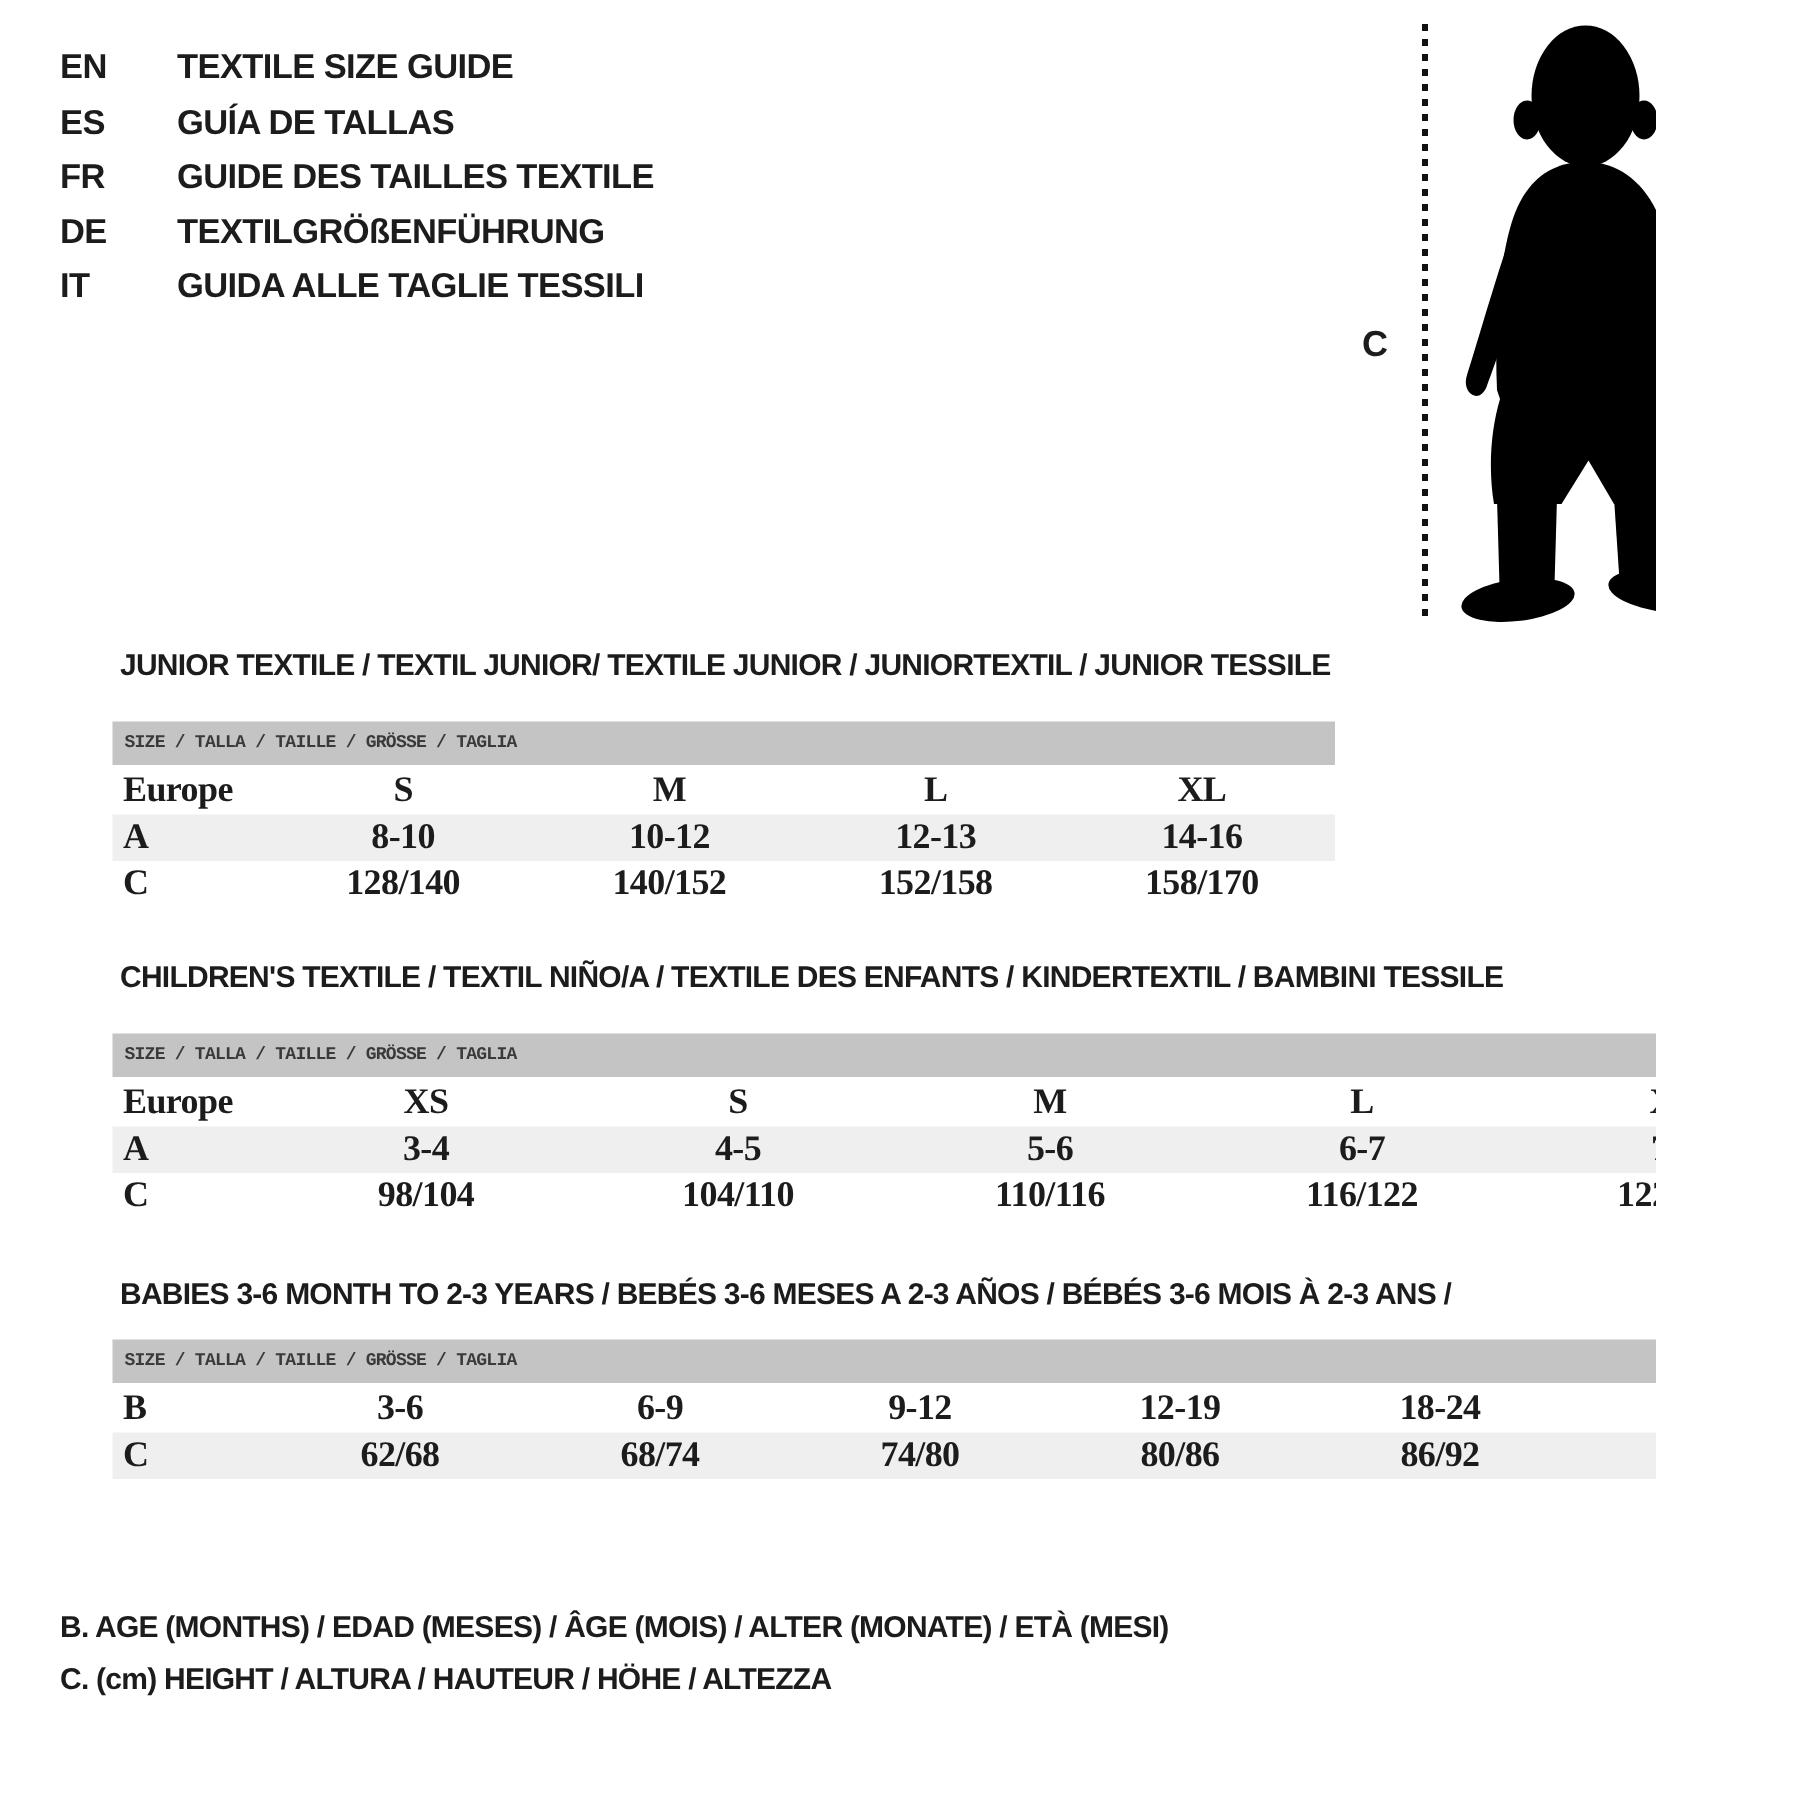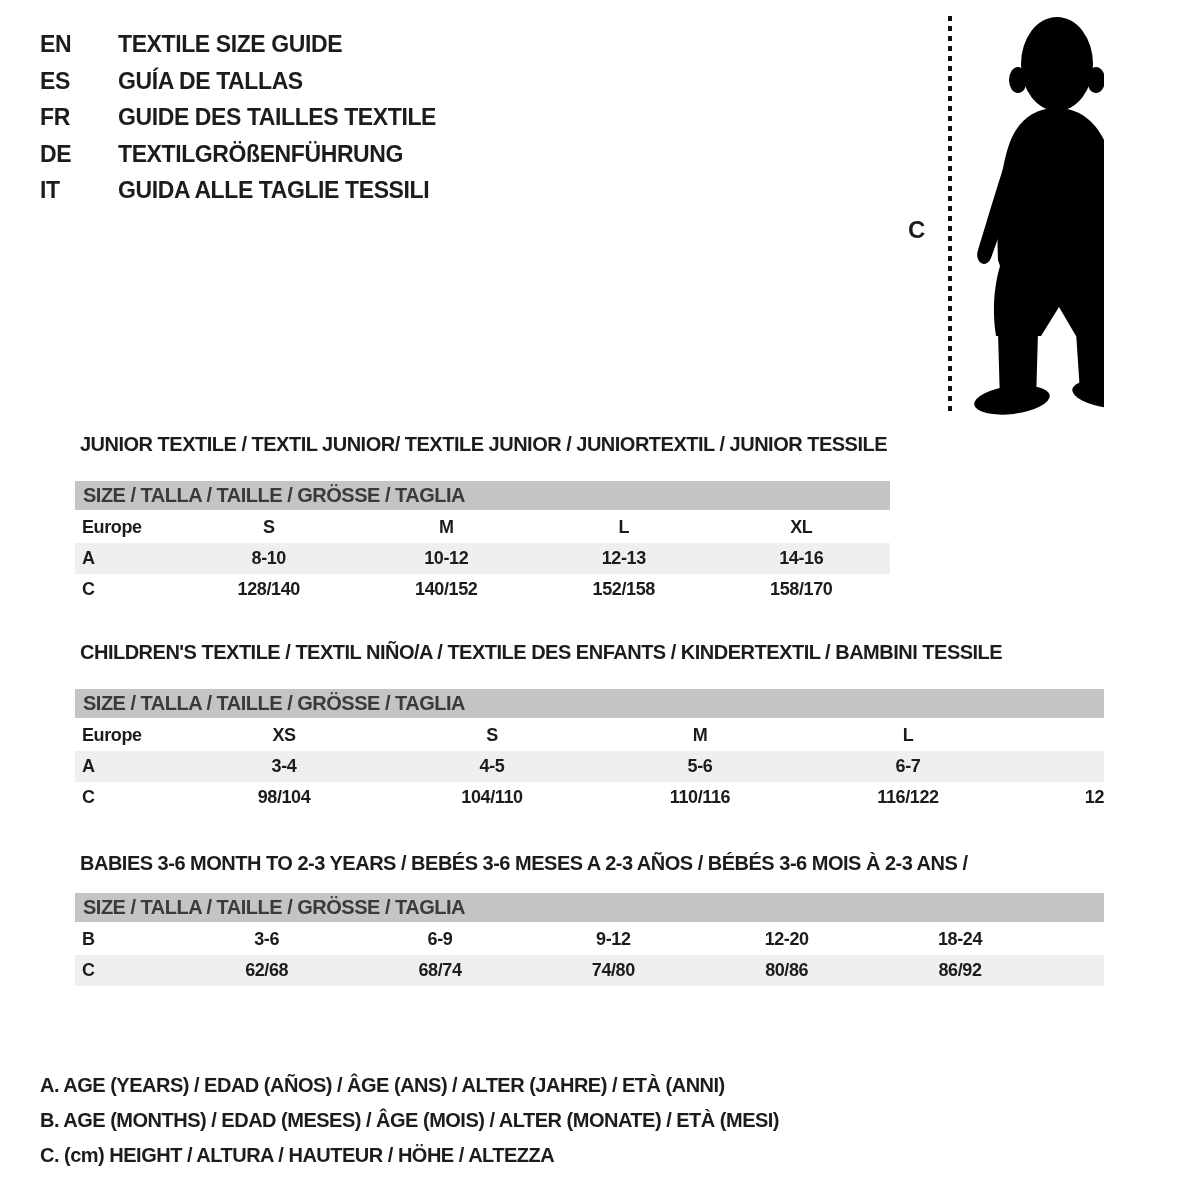--- a/index.html
+++ b/index.html
@@ -32,24 +32,24 @@
   .silhouette{position:absolute;left:960px;top:10px;width:195px;height:410px;}
 
   
   .size-section{position:absolute;left:35px;margin-left:40px;}
   .section-title{font-size:20px;line-height:22px;padding-left:5px;white-space:nowrap;letter-spacing:-0.5px;}
   .section-title .line2{display:block;margin-top:13px;}
   .size-table{margin-top:26px;width:100%;}
   .babies .size-table{margin-top:21px;}
   .table-header-bar{
     background:var(--bar);color:var(--bar-ink);
-    height:29px;line-height:29px;font-size:20px;padding-left:8px;
-    margin-bottom:2px;letter-spacing:-0.5px;
-  }
-  .trow{display:flex;height:31px;line-height:31px;font-size:18px;}
+    height:29px;line-height:29px;font-size:12px;padding-left:8px;
+    margin-bottom:2px;letter-spacing:-0.5px;font-family:Liberation Mono, monospace;
+  }
+  .trow{display:flex;height:31px;line-height:31px;font-size:24px;font-family:Liberation Serif, serif;}
   .trow.shaded{background:var(--alt);}
   .tlabel{width:105px;padding-left:7px;text-align:left;flex:none;}
   .tcell{flex:1;text-align:center;}
 
   #section-junior{top:433px;width:815px;}
   #section-children{top:641px;width:1145px;}
   #section-babies{top:846px;width:1145px;}
   #section-babies .section-title{line-height:35px;}
   #section-babies .size-table{margin-top:12px;}
 
@@ -171,36 +171,35 @@
       <span>BABIES 3-6 MONTH TO 2-3 YEARS / BEBÉS 3-6 MESES A 2-3 AÑOS / BÉBÉS 3-6 MOIS À 2-3 ANS /</span>
     </h2>
     <div class="size-table">
       <div class="table-header-bar">SIZE / TALLA / TAILLE / GRÖSSE / TAGLIA</div>
       <div class="table-rows">
           <div class="trow">
             <div class="tlabel">B</div>
             <div class="tcell">3-6</div>
             <div class="tcell">6-9</div>
             <div class="tcell">9-12</div>
-            <div class="tcell">12-20</div>
+            <div class="tcell">12-19</div>
             <div class="tcell">18-24</div>
             <div class="tcell">24-36</div>
           </div>
           <div class="trow shaded">
             <div class="tlabel">C</div>
             <div class="tcell">62/68</div>
             <div class="tcell">68/74</div>
             <div class="tcell">74/80</div>
             <div class="tcell">80/86</div>
             <div class="tcell">86/92</div>
             <div class="tcell">45/98</div>
           </div>
         </div>
     </div>
   </section>
 
   <footer class="footnotes">
-    <div class="footnote">A. AGE (YEARS) / EDAD (AÑOS) / ÂGE (ANS) / ALTER (JAHRE) / ETÀ (ANNI)</div>
     <div class="footnote">B. AGE (MONTHS) / EDAD (MESES) / ÂGE (MOIS) / ALTER (MONATE) / ETÀ (MESI)</div>
     <div class="footnote">C. (cm) HEIGHT / ALTURA / HAUTEUR / HÖHE / ALTEZZA</div>
   </footer>
 
 </div>
 
 </body></html>

